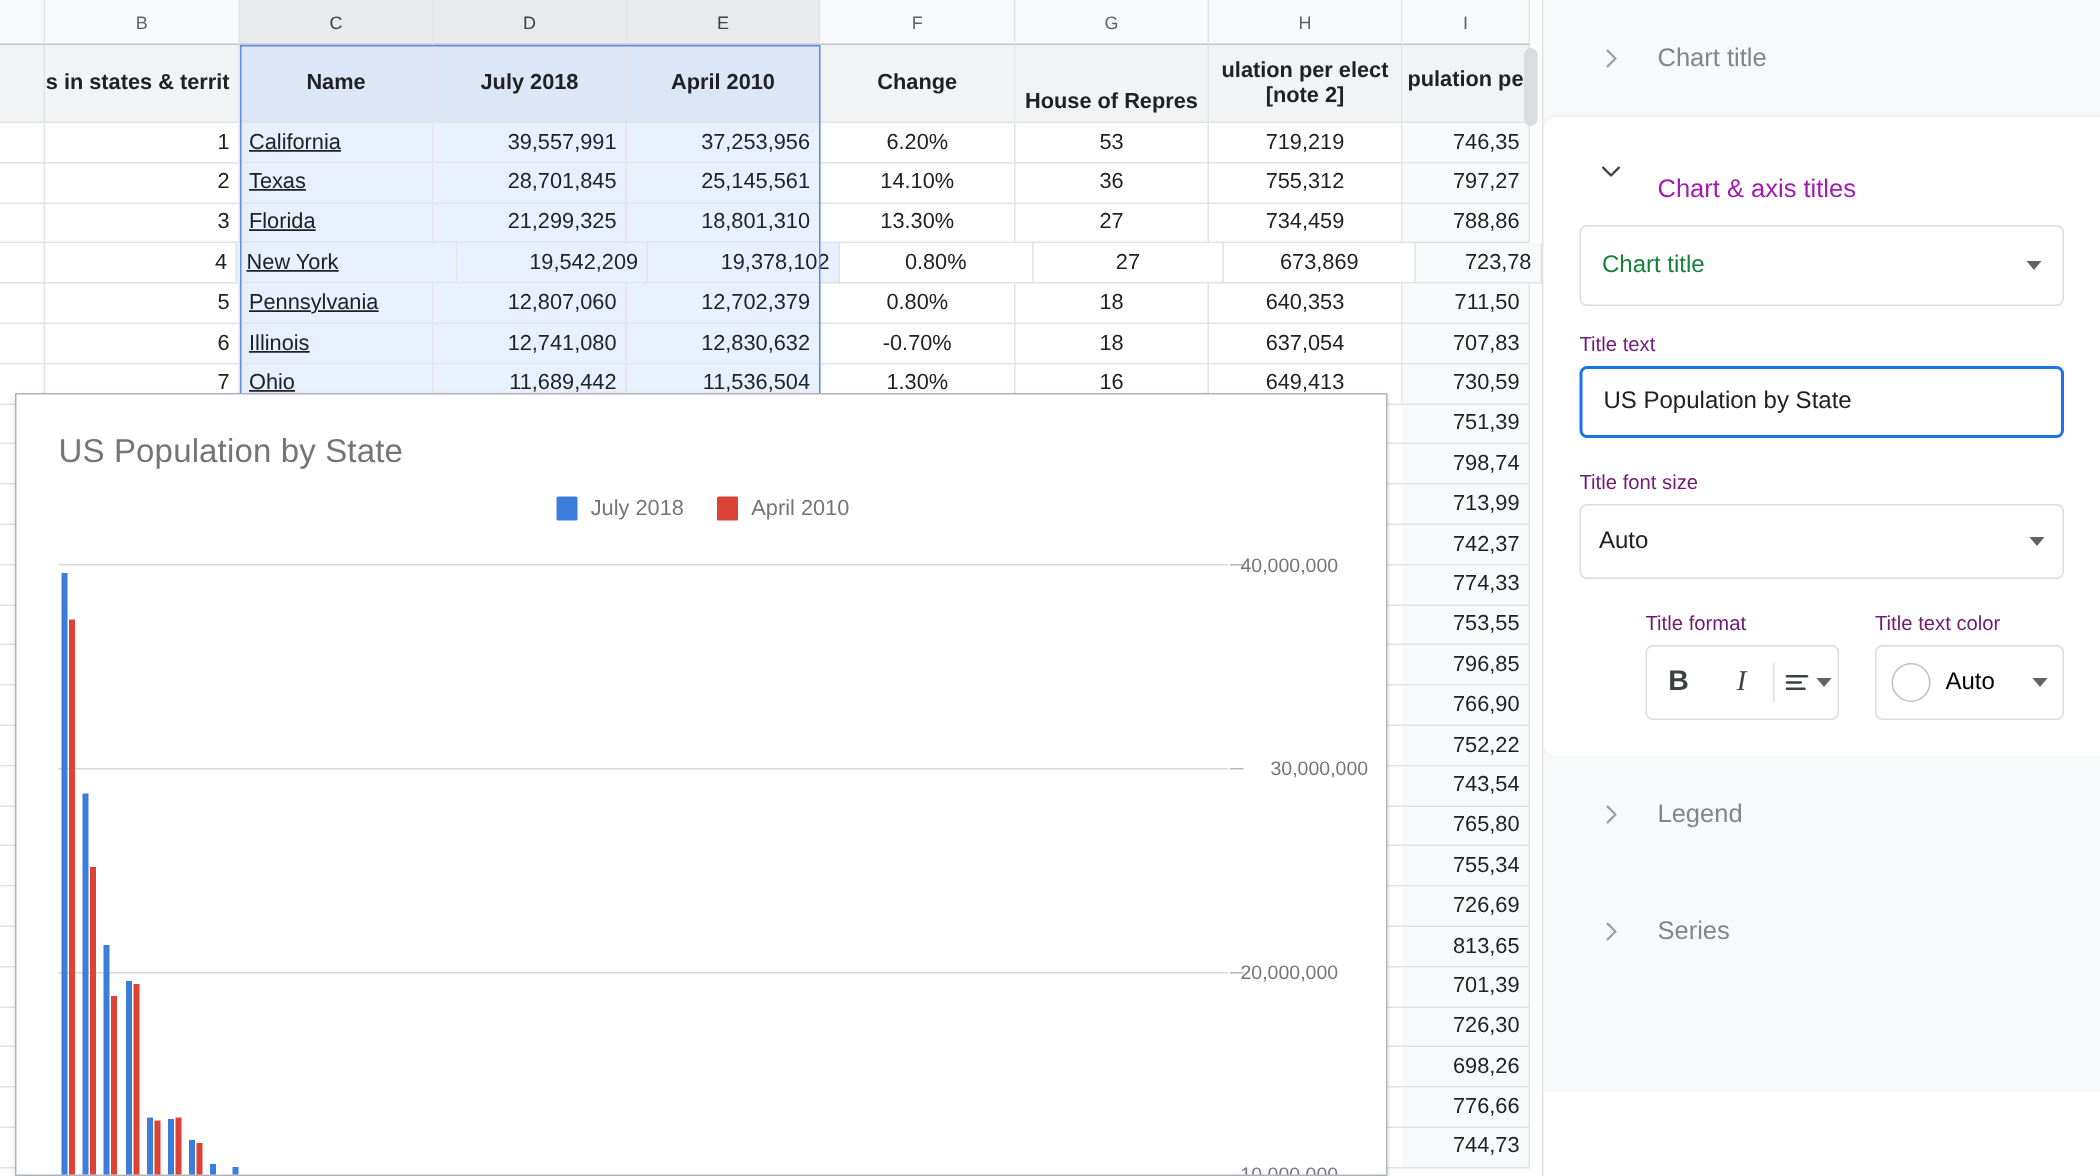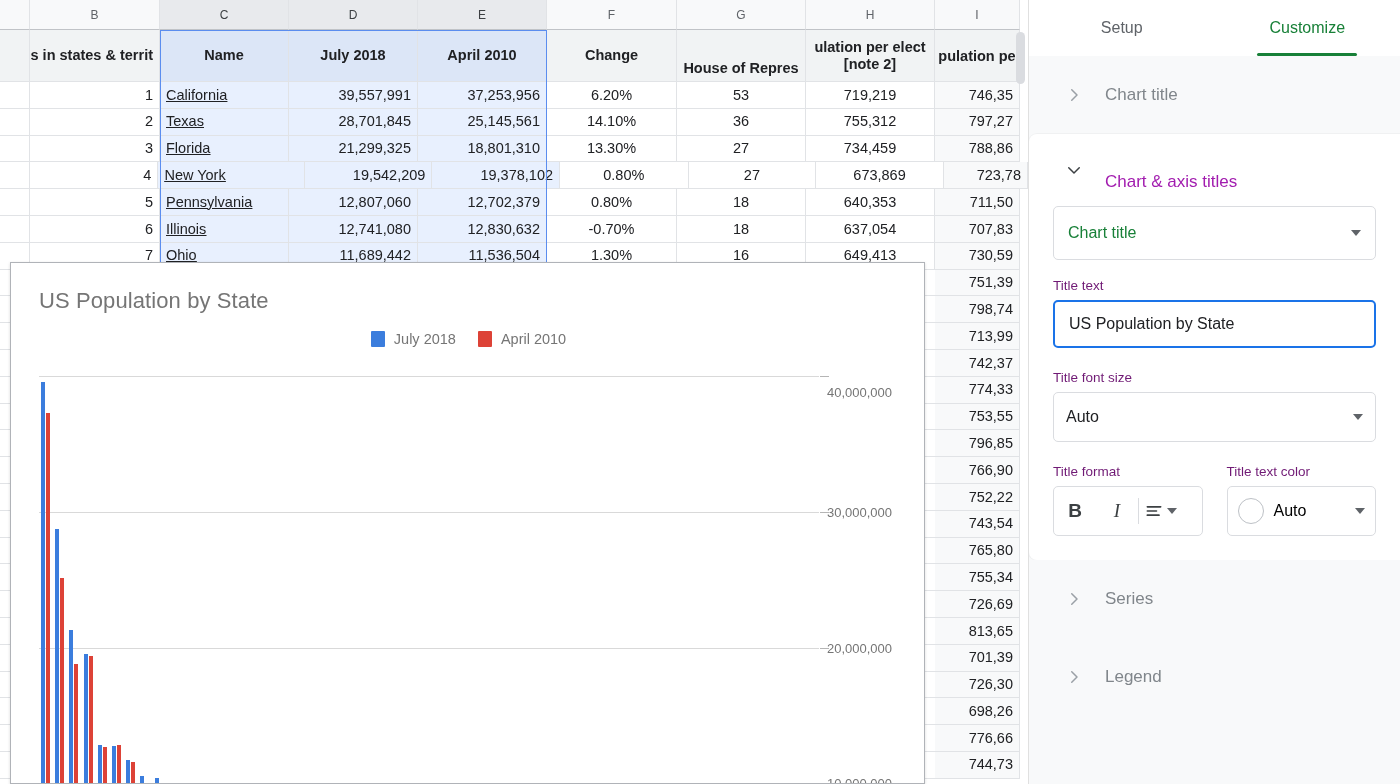--- a/index.html
+++ b/index.html
@@ -230,21 +230,21 @@
           <div class="cell hdrcell twoline" style="width:130px">
             <span>Change</span>
           </div>
           <div class="cell hdrcell twoline" style="width:129px;justify-content:flex-end;padding-bottom:4px">
             <span>House of Repres</span>
           </div>
           <div class="cell hdrcell twoline" style="width:129px">
             <span>ulation per elect</span>
             <span>[note 2]</span>
           </div>
-          <div class="cell hdrcell twoline" style="width:85px;justify-content:flex-end;padding-bottom:16px">
+          <div class="cell hdrcell twoline" style="width:85px;justify-content:center;padding-bottom:4px">
             <span>pulation pe</span>
           </div>
         </div>
         <div class="datarow">
           <div class="cell" style="width:30px"></div>
           <div class="cell num" style="width:130px">1</div>
           <div class="cell selcol link" style="width:129px">
             <span style="text-decoration:underline">California</span>
           </div>
           <div class="cell selcol num" style="width:129px">39,557,991</div>
@@ -429,24 +429,24 @@
       </div>
     <div id="plot">
         <div class="gridline" style="top: 407.25px;"></div>
         <div class="ytickdash" style="top: 407.25px;"></div>
         <div class="ytick" style="top: 407.25px;">10,000,000</div>
         <div class="gridline" style="top: 271.5px;"></div>
         <div class="ytickdash" style="top: 271.5px;"></div>
         <div class="ytick" style="top: 271.5px;">20,000,000</div>
         <div class="gridline" style="top: 135.75px;"></div>
         <div class="ytickdash" style="top: 135.75px;"></div>
-        <div class="ytick" style="top: 135.75px;">30,000,000</div>
+        <div class="ytick" style="top: 135.75px; margin-left: 20px;">30,000,000</div>
         <div class="gridline" style="top: 0px;"></div>
         <div class="ytickdash" style="top: 0px;"></div>
-        <div class="ytick" style="top: 16px; text-align: center;">40,000,000</div>
+        <div class="ytick" style="top: 1px; text-align: center;">40,000,000</div>
         <div class="bar b" style="left: 2.09091px; width: 4px; height: 537px;"></div>
         <div class="bar b" style="left: 16.2727px; width: 4px; height: 389.628px;"></div>
         <div class="bar b" style="left: 30.4545px; width: 4px; height: 289.138px;"></div>
         <div class="bar b" style="left: 44.6364px; width: 4px; height: 265.285px;"></div>
         <div class="bar b" style="left: 58.8182px; width: 4px; height: 173.856px;"></div>
         <div class="bar b" style="left: 73px; width: 4px; height: 172.96px;"></div>
         <div class="bar b" style="left: 87.1818px; width: 4px; height: 158.684px;"></div>
         <div class="bar b" style="left: 101.364px; width: 4px; height: 142.802px;"></div>
         <div class="bar b" style="left: 115.545px; width: 4px; height: 140.958px;"></div>
         <div class="bar b" style="left: 129.727px; width: 4px; height: 135.695px;"></div>
@@ -454,24 +454,20 @@
         <div class="bar r" style="left: 21.2727px; width: 4px; height: 341.351px;"></div>
         <div class="bar r" style="left: 35.4545px; width: 4px; height: 255.228px;"></div>
         <div class="bar r" style="left: 49.6364px; width: 4px; height: 263.058px;"></div>
         <div class="bar r" style="left: 63.8182px; width: 4px; height: 172.435px;"></div>
         <div class="bar r" style="left: 78px; width: 4px; height: 174.176px;"></div>
         <div class="bar r" style="left: 92.1818px; width: 4px; height: 156.608px;"></div>
       </div>
   </div>
 
   <div id="panel">
-    <div id="tabs">
-      <div class="tab">Setup</div>
-      <div class="tab active">Customize</div>
-    </div>
     <div id="panelbody">
 
       <div class="section-collapsed">
         <span class="chev">
           <svg width="18" height="18" viewBox="0 0 24 24">
               <path d="M9 5l7 7-7 7" fill="none" stroke="#9aa0a6" stroke-width="2" stroke-linecap="round" stroke-linejoin="round"></path>
             </svg>
         </span>
         <span class="sec-label">Chart title</span>
       </div>
@@ -497,21 +493,21 @@
         <div class="two-col" style="margin-top:4px;">
           <div>
             <div class="field-label">Title font size</div>
             <div class="small-select">
               <span class="sv2">Auto</span>
               <span class="caret"></span>
             </div>
           </div>
         </div>
 
-        <div class="two-col" style="margin-top:4px;">
+        <div class="two-col" style="margin-top:4px;margin-left:44px;">
           <div>
             <div class="field-label">Title format</div>
             <div class="fmt-box">
               <div class="fmt-btn" style="font-weight:bold;font-size:19px;">B</div>
               <div class="fmt-btn" style="font-style:italic;font-size:19px;font-family:'Liberation Serif',serif;">I</div>
               <div class="fmt-sep"></div>
               <div class="fmt-btn">
                 <svg width="20" height="20" viewBox="0 0 24 24">
                     <g stroke="#3c4043" stroke-width="2" stroke-linecap="round">
                       <line x1="4" y1="7" x2="20" y2="7"></line>
@@ -533,27 +529,27 @@
           </div>
         </div>
       </div>
 
       <div class="section-collapsed">
         <span class="chev">
           <svg width="18" height="18" viewBox="0 0 24 24">
               <path d="M9 5l7 7-7 7" fill="none" stroke="#9aa0a6" stroke-width="2" stroke-linecap="round" stroke-linejoin="round"></path>
             </svg>
         </span>
-        <span class="sec-label">Series</span>
+        <span class="sec-label">Legend</span>
       </div>
 
       <div class="section-collapsed">
         <span class="chev">
           <svg width="18" height="18" viewBox="0 0 24 24">
               <path d="M9 5l7 7-7 7" fill="none" stroke="#9aa0a6" stroke-width="2" stroke-linecap="round" stroke-linejoin="round"></path>
             </svg>
         </span>
-        <span class="sec-label">Legend</span>
+        <span class="sec-label">Series</span>
       </div>
 
     </div>
   </div>
 </div>
 
 </body></html>

